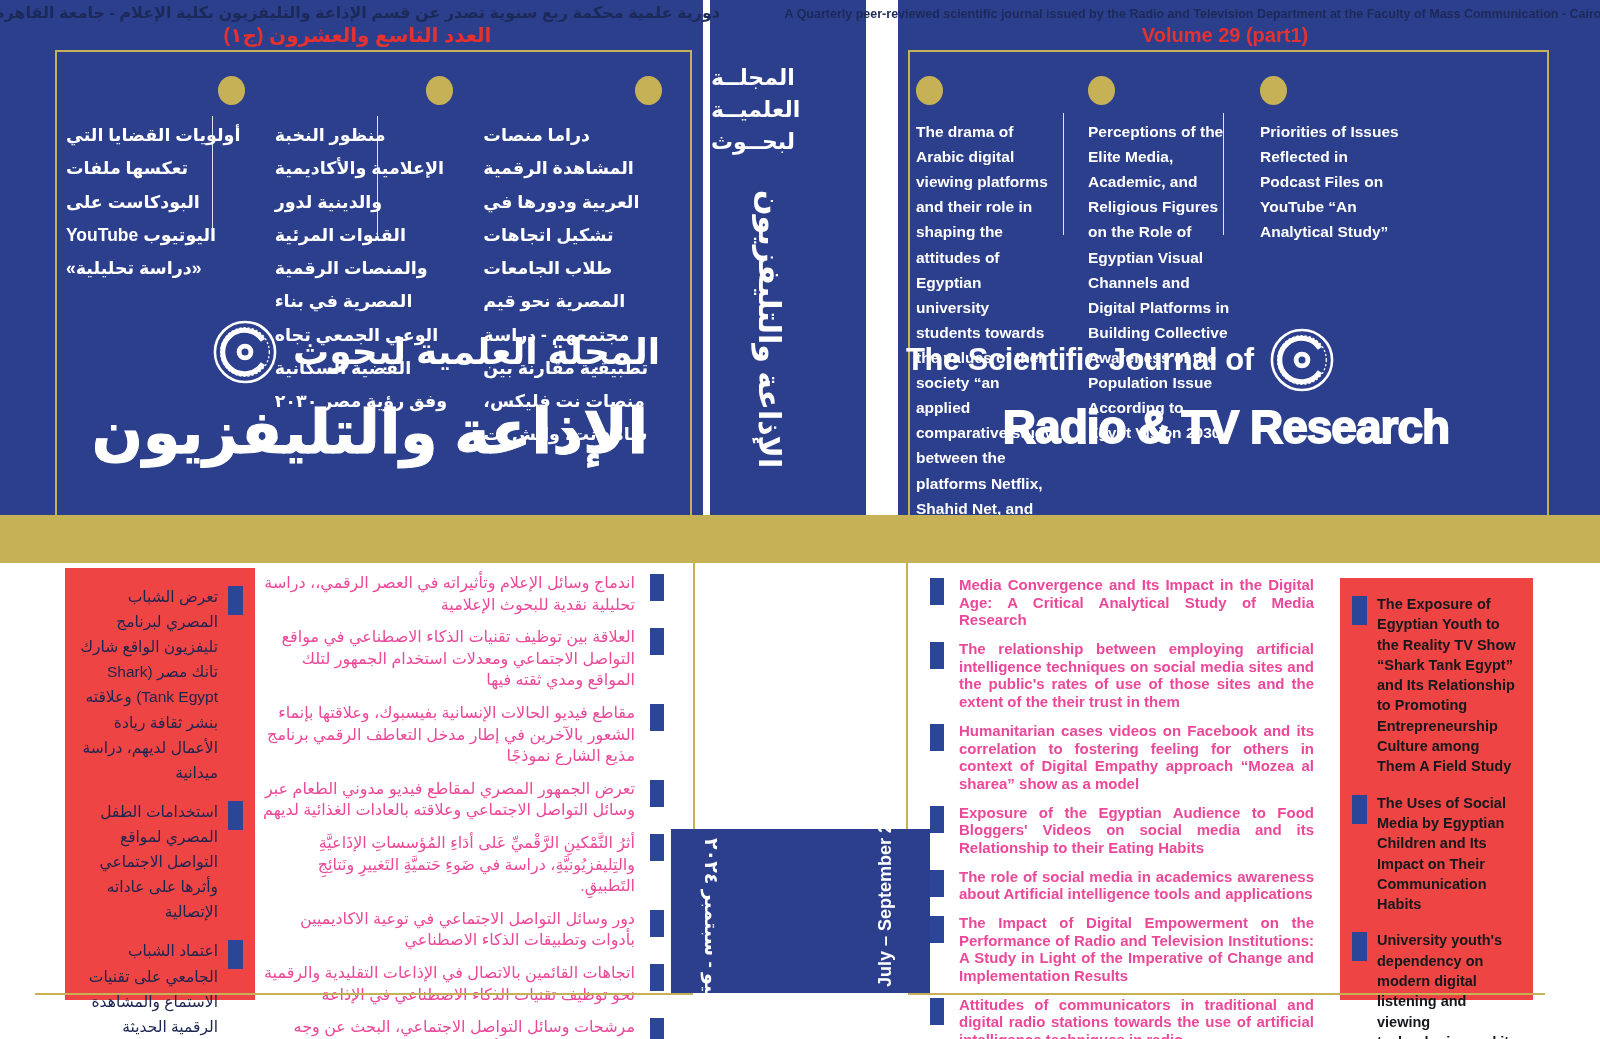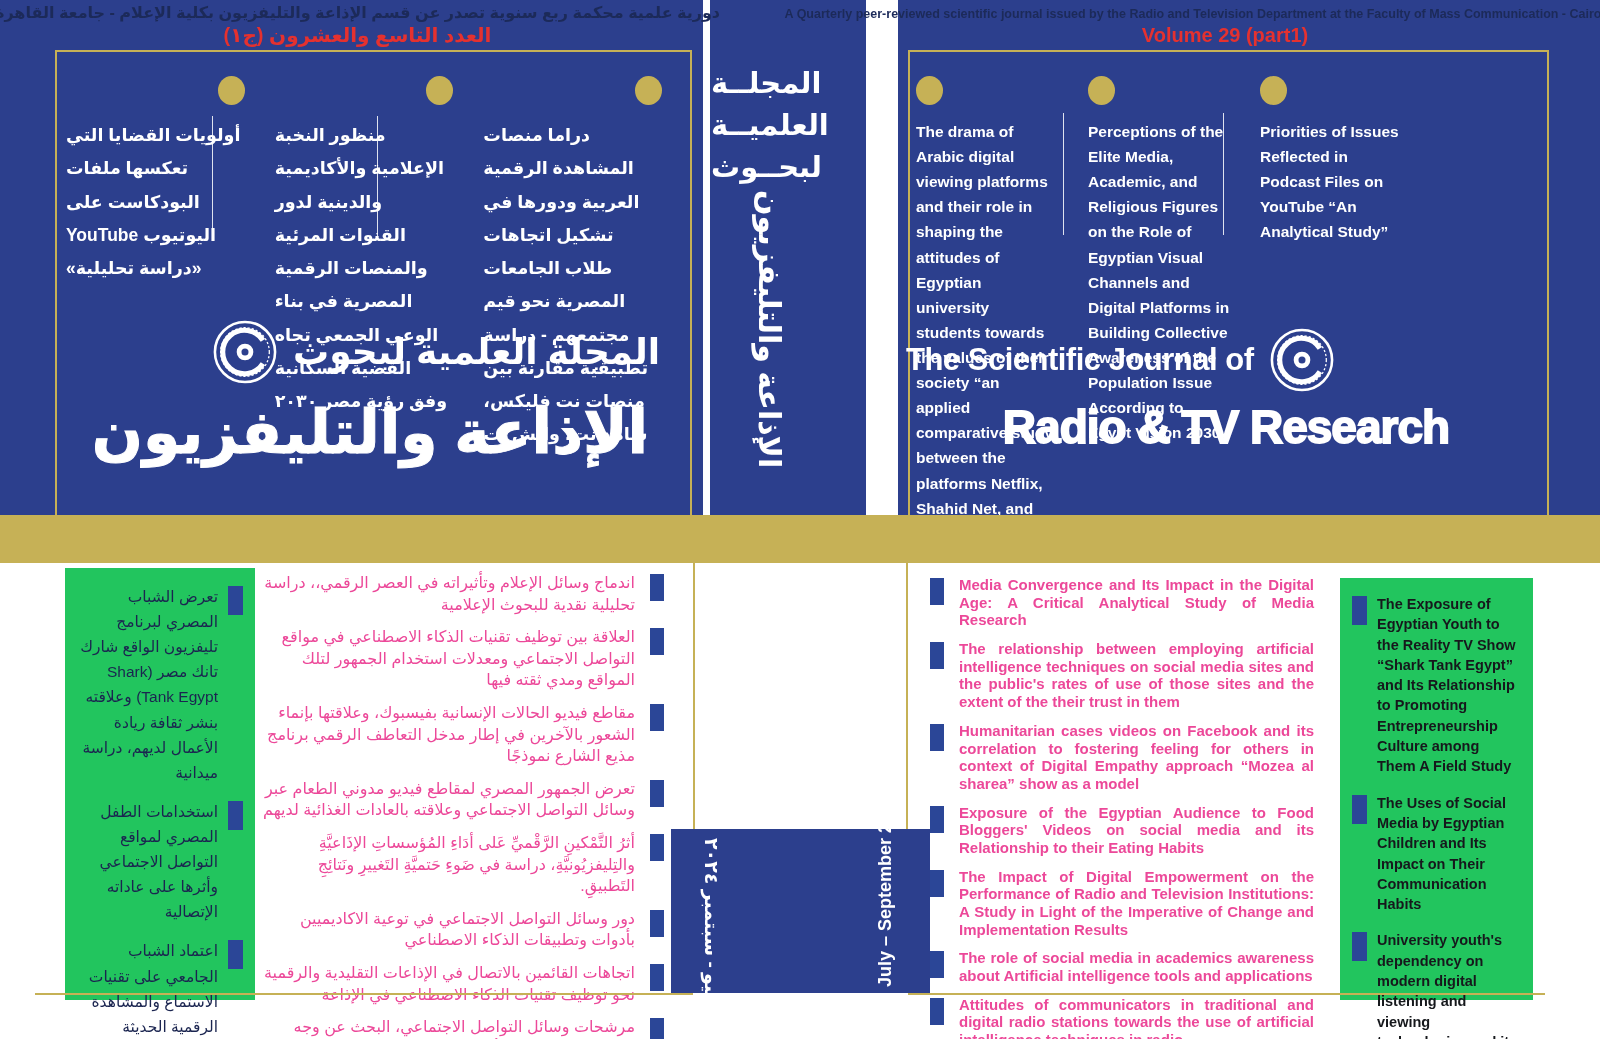--- a/index.html
+++ b/index.html
@@ -43,21 +43,21 @@
   .band-back{left:70px;width:575px;}
   .band-front{left:900px;width:650px;}
   .band-line{color:#1c2a59;font-weight:bold;white-space:nowrap;}
   .band-back .band-line{font-size:16px;direction:rtl;}
   .band-front .band-line{font-size:12.5px;margin-top:4px;}
   .issue-line{color:#e5312f;font-weight:bold;white-space:nowrap;}
   .band-back .issue-line{font-size:20px;margin-top:1px;direction:rtl;}
   .band-front .issue-line{font-size:20px;margin-top:3px;}
 
   
-  .sidebar{position:absolute;background:#22c55e;padding:16px 12px;box-sizing:border-box;}
+  .sidebar{position:absolute;background:#ef4444;padding:16px 12px;box-sizing:border-box;}
   .sb-back{left:65px;top:568px;width:190px;height:432px;direction:rtl;}
   .sb-front{left:1340px;top:578px;width:193px;height:422px;}
   .sb-item{display:flex;gap:10px;margin-bottom:16px;}
   .sb-back .sb-item{margin-bottom:14px;}
   .bullet{flex:0 0 auto;width:15px;height:29px;background:#2b4697;margin-top:2px;}
   .sb-item p{margin:0;font-weight:bold;color:#1b2550;}
   .sb-front .sb-item p{font-size:14.5px;line-height:1.4;color:#16181c;}
   .sb-back .sb-item p{font-size:15.5px;line-height:1.62;text-align:right;font-weight:normal;}
 
   .toc{position:absolute;}
@@ -68,21 +68,21 @@
   .toc-item p{margin:0;color:#ec4899;}
   .toc-front .toc-item p{font-size:15px;line-height:1.18;font-weight:bold;text-align:justify;}
   .toc-back .toc-item p{font-size:16px;line-height:1.35;text-align:right;}
 
   .gold-hr{position:absolute;top:993px;height:2px;background:#c6b156;}
   .hr-left{left:35px;width:658px;}
   .hr-right{left:908px;width:637px;}
 
   
   .spine-label{position:absolute;left:711px;top:62px;width:140px;color:#fff;font-weight:bold;
-               font-size:29px;line-height:1.45;text-align:left;direction:rtl;white-space:pre-line;}
+               font-size:22px;line-height:1.45;text-align:left;direction:rtl;white-space:pre-line;}
   .spine-title{position:absolute;left:752px;top:190px;height:320px;writing-mode:vertical-rl;
                color:#fff;font-weight:bold;font-size:30px;white-space:nowrap;}
   .spine-gold-line{position:absolute;top:563px;width:2px;height:267px;background:#c6b156;}
   .sgl-left{left:693px;} .sgl-right{left:906px;}
   .date-box{position:absolute;left:671px;top:829px;width:259px;height:164px;background:#2c3f8d;}
   .date-ar{position:absolute;left:700px;top:838px;height:150px;writing-mode:vertical-rl;
            color:#fff;font-weight:bold;font-size:19px;white-space:nowrap;}
   .date-en{position:absolute;left:899px;top:963px;width:152px;height:24px;
            transform:rotate(-90deg);transform-origin:left bottom;
            color:#fff;font-weight:bold;font-size:18px;white-space:nowrap;}
@@ -254,26 +254,26 @@
         <p>Humanitarian cases videos on Facebook and its correlation to fostering feeling for others in context of Digital Empathy approach “Mozea al sharea” show as a model</p>
       </div>
 
       <div class="toc-item">
         <span class="bullet"></span>
         <p>Exposure of the Egyptian Audience to Food Bloggers' Videos on social media and its Relationship to their Eating Habits</p>
       </div>
 
       <div class="toc-item">
         <span class="bullet"></span>
+        <p>The role of social media in academics awareness about Artificial intelligence tools and applications</p>
+      </div>
+
+      <div class="toc-item">
+        <span class="bullet"></span>
         <p>The Impact of Digital Empowerment on the Performance of Radio and Television Institutions: A Study in Light of the Imperative of Change and Implementation Results</p>
-      </div>
-
-      <div class="toc-item">
-        <span class="bullet"></span>
-        <p>The role of social media in academics awareness about Artificial intelligence tools and applications</p>
       </div>
 
       <div class="toc-item">
         <span class="bullet"></span>
         <p>Attitudes of communicators in traditional and digital radio stations towards the use of artificial intelligence techniques in radio</p>
       </div>
 
     </div>
   <div class="sidebar sb-front">
 

